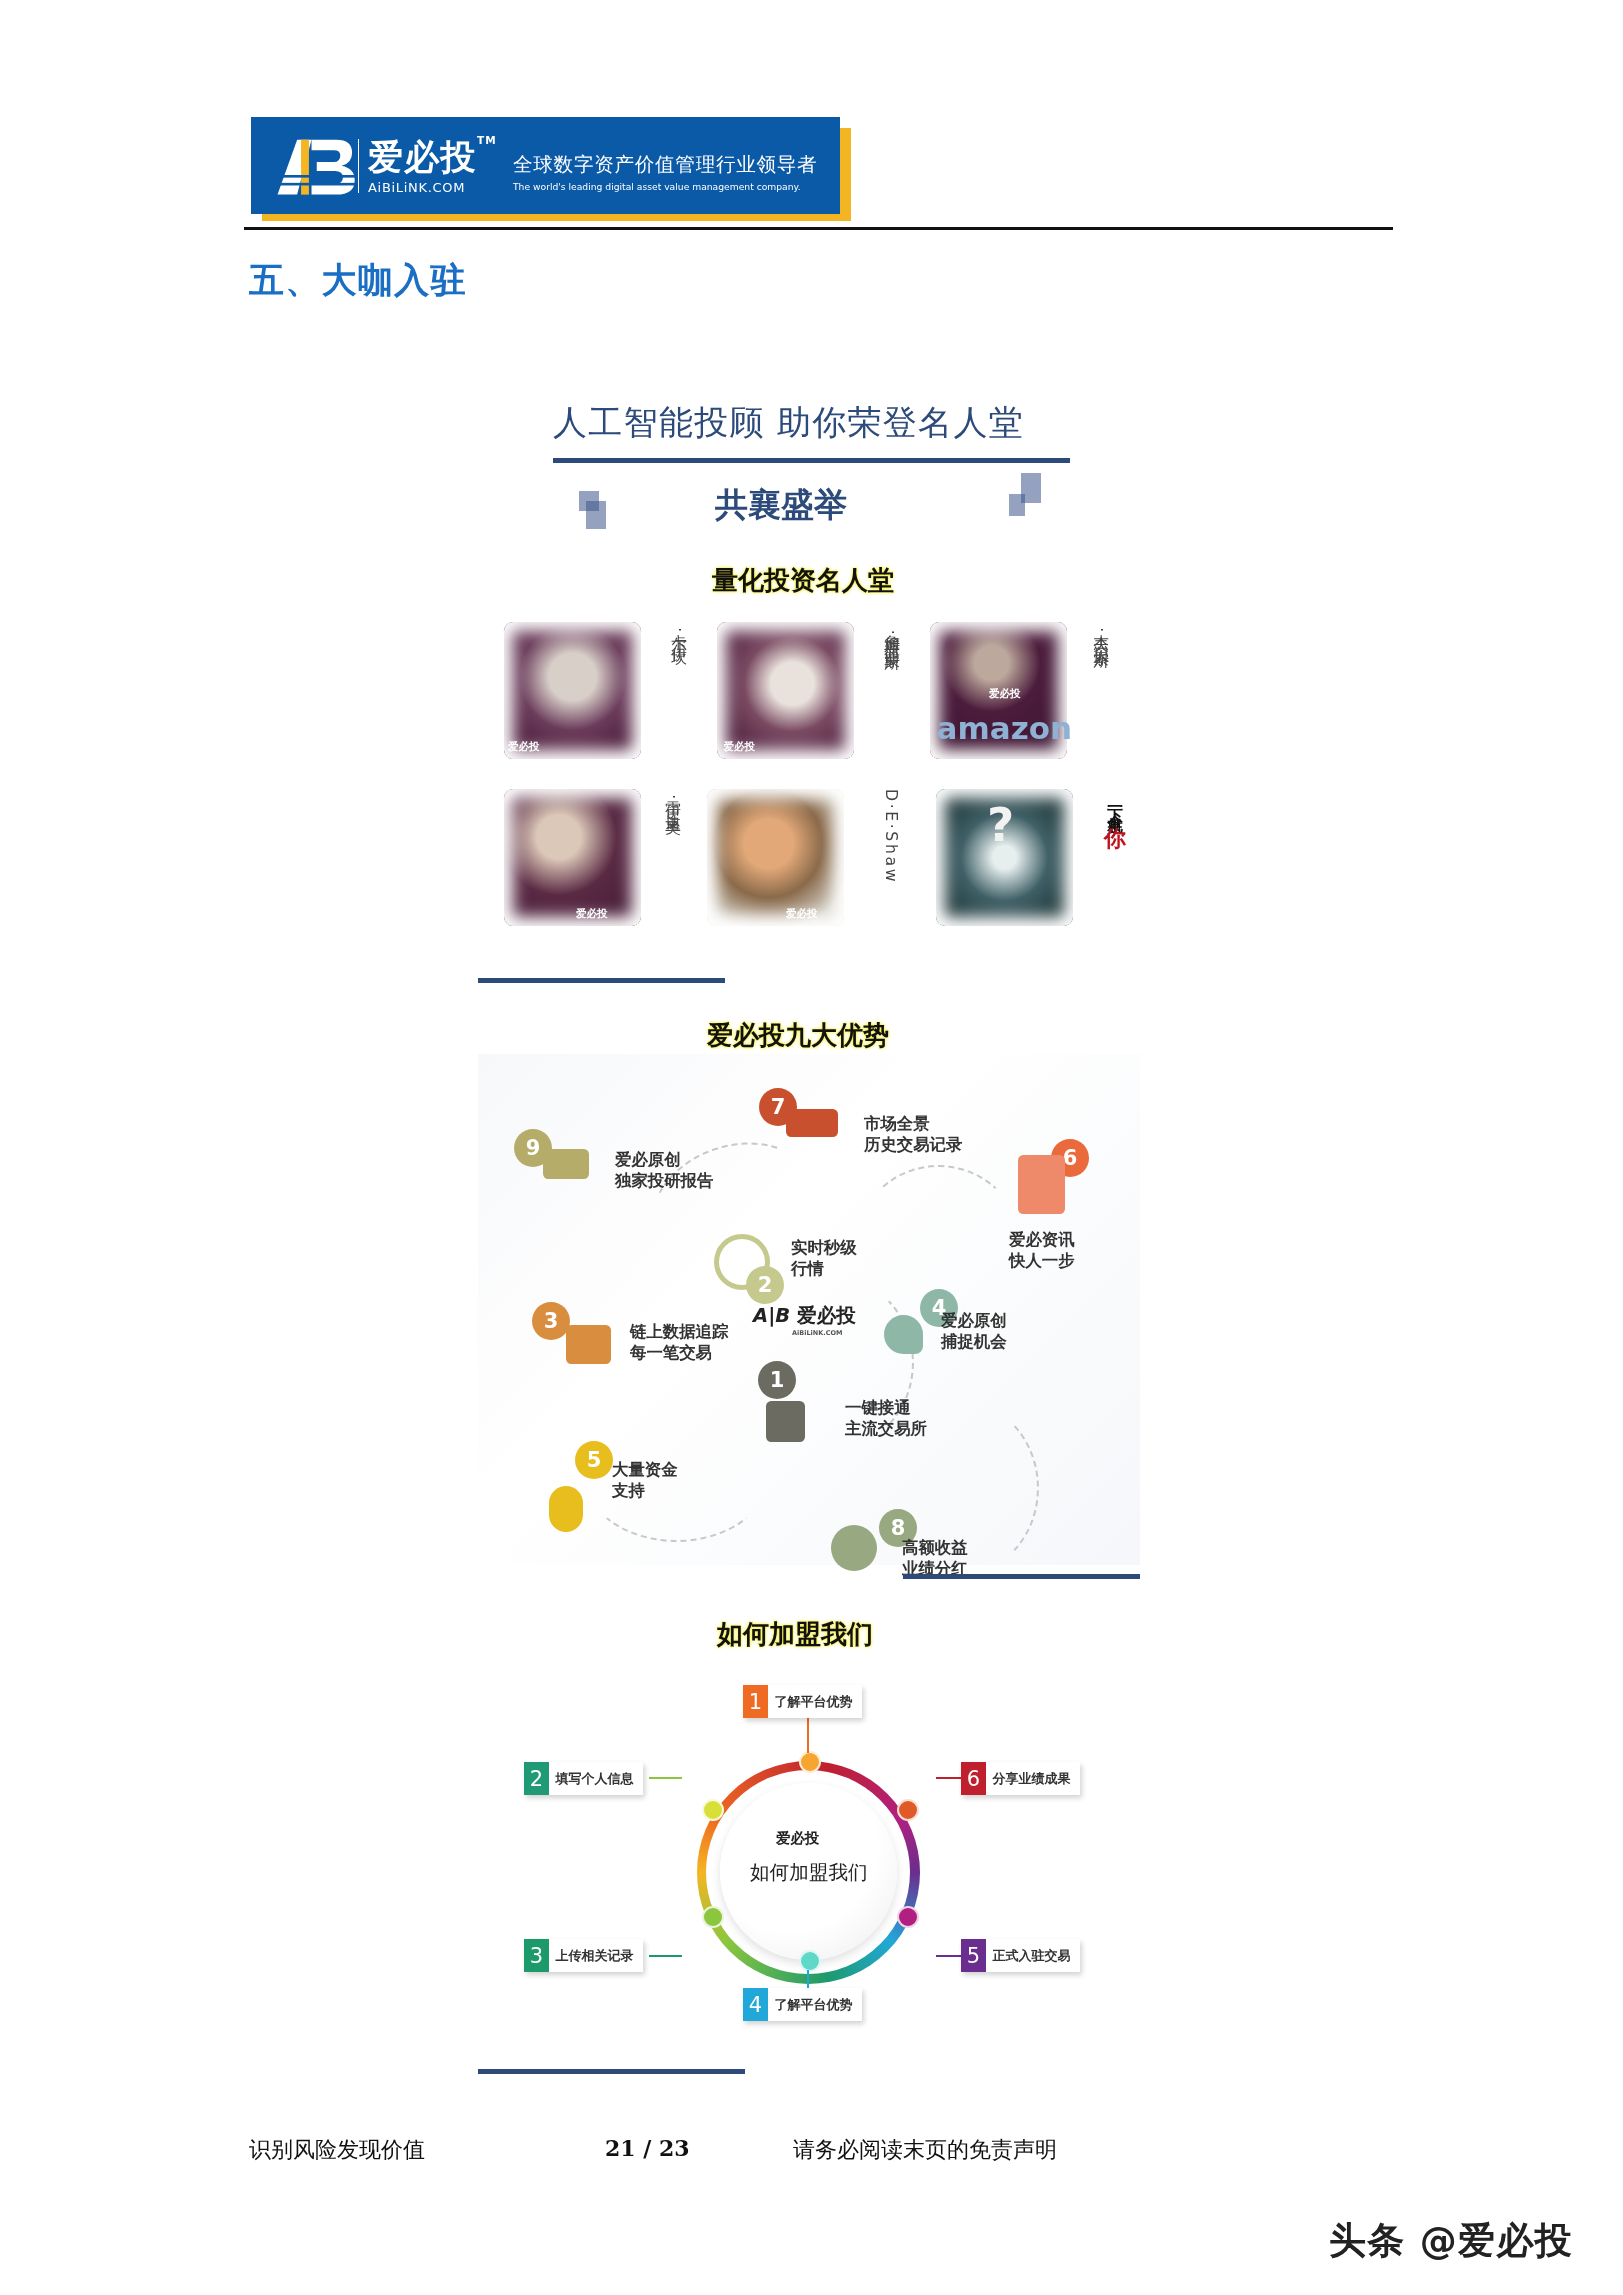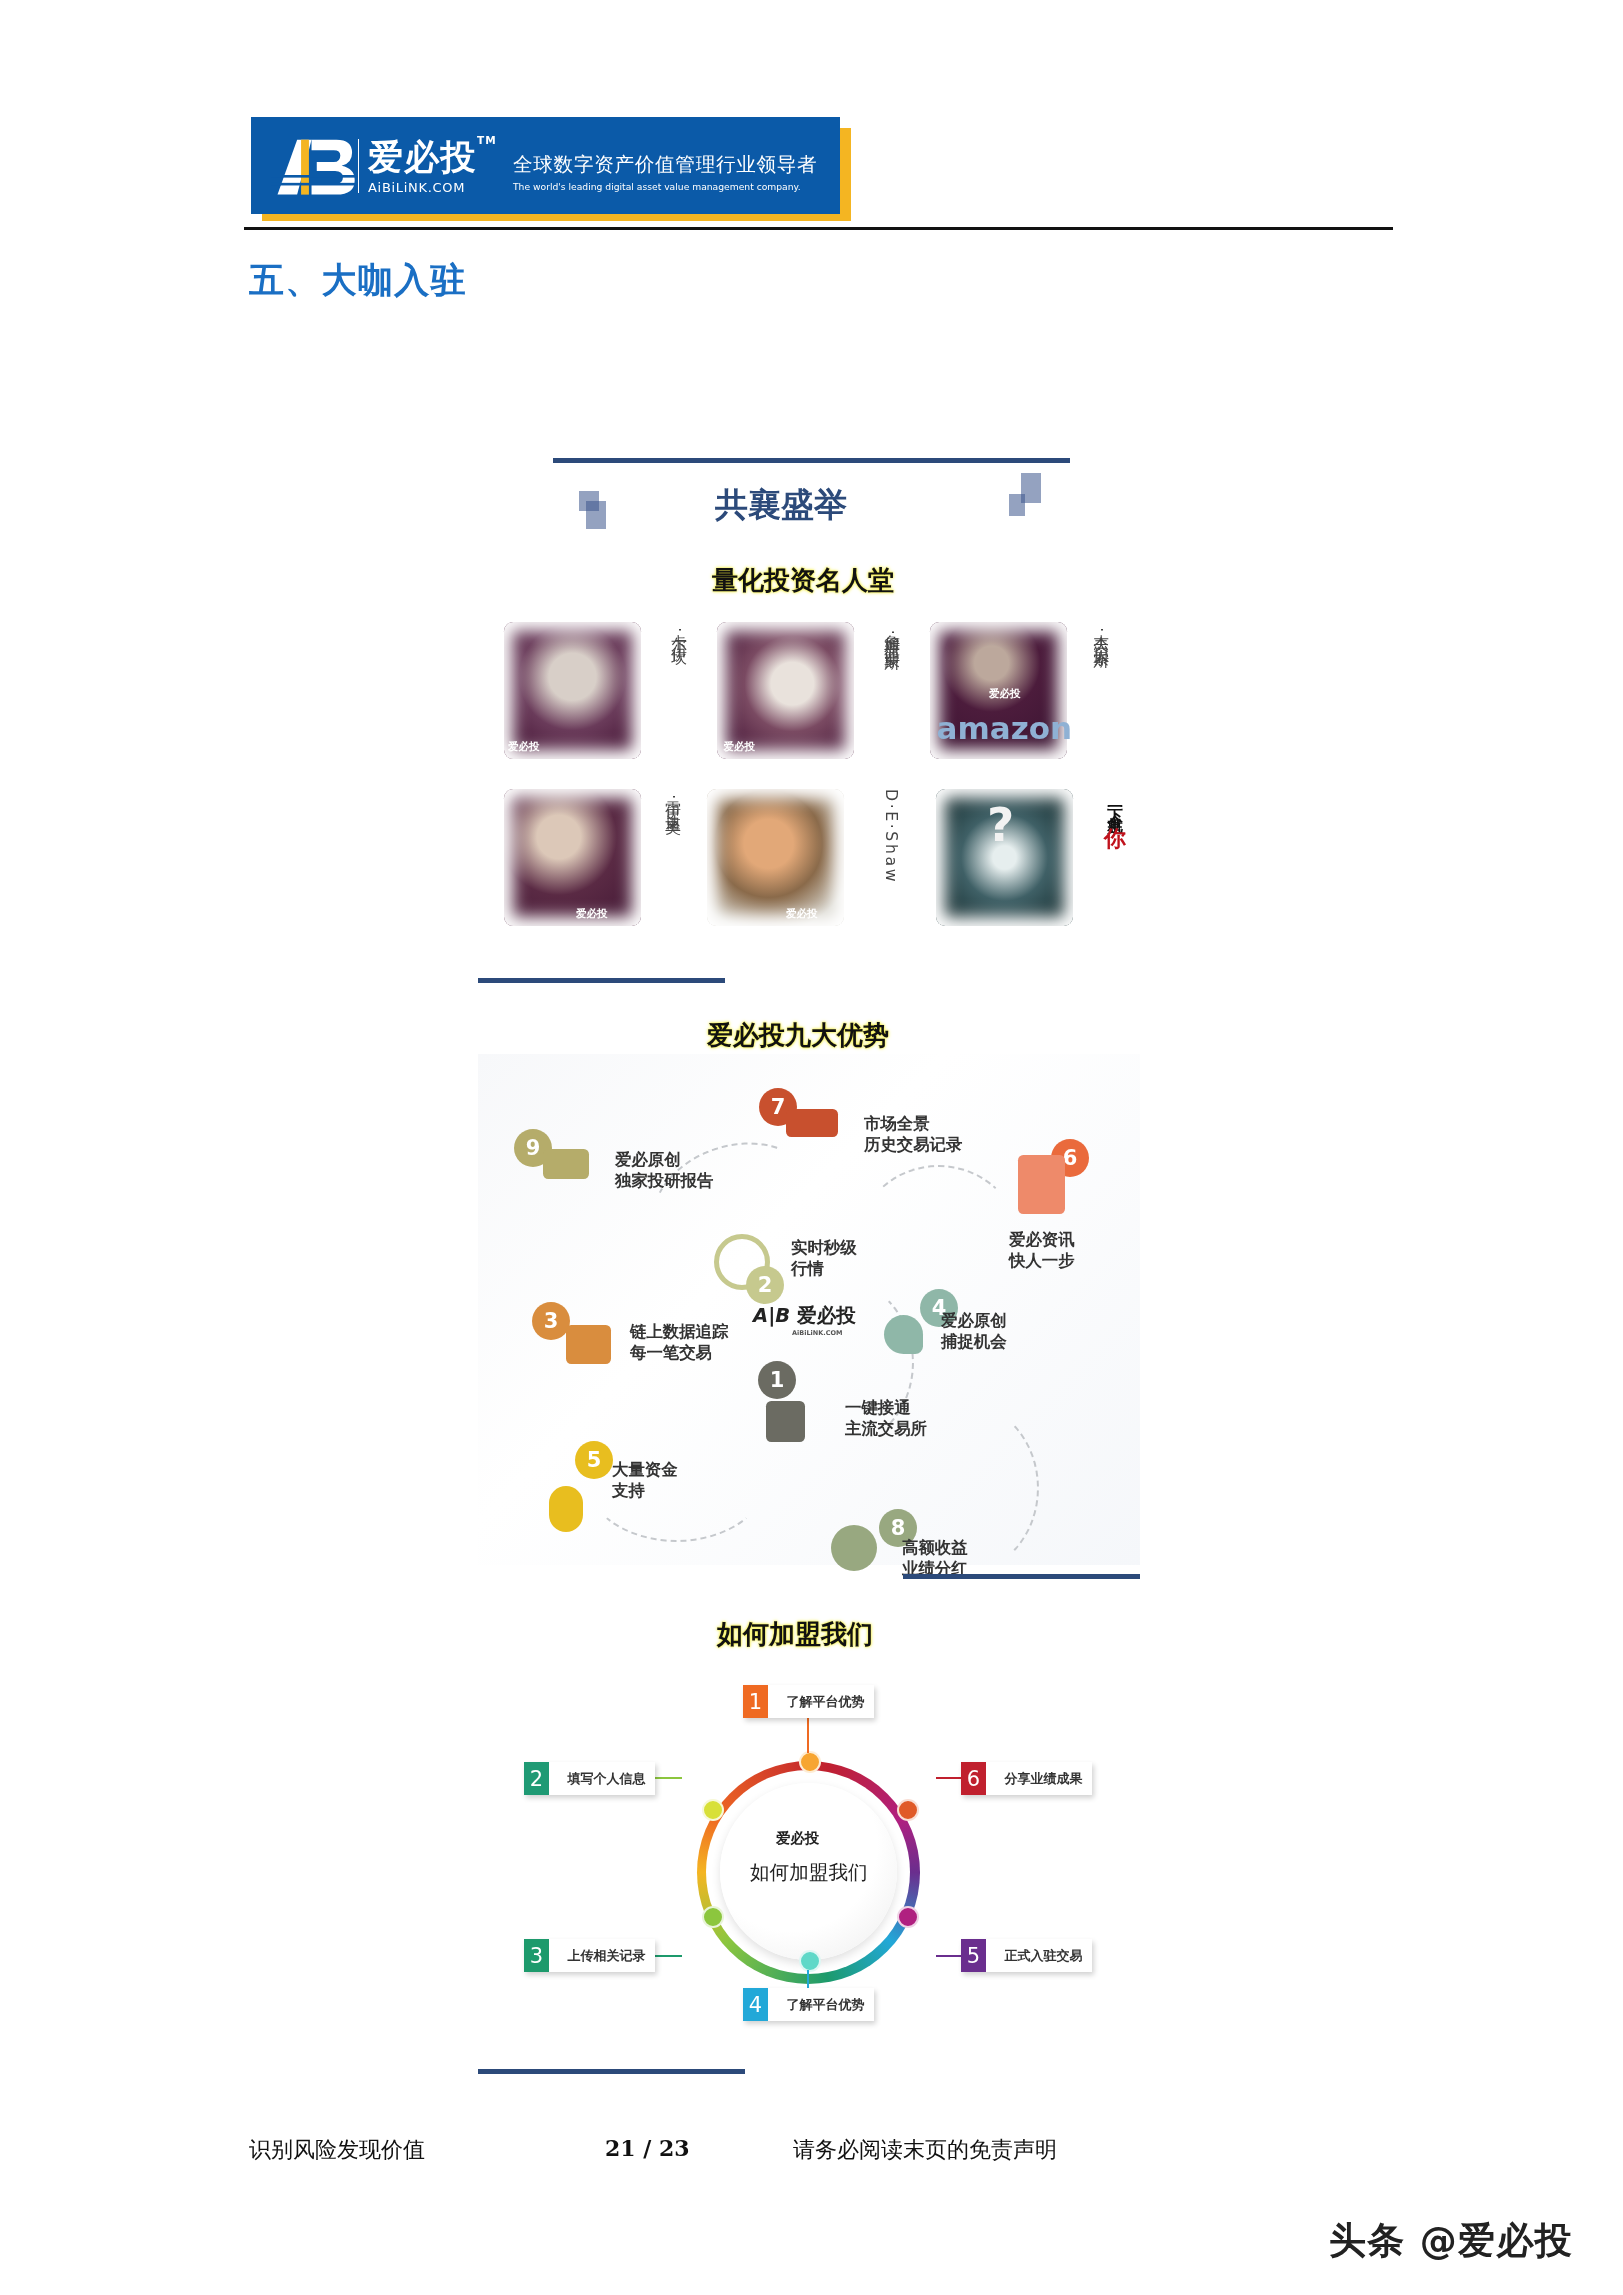--- a/index.html
+++ b/index.html
@@ -28,21 +28,21 @@
   .vname{writing-mode:vertical-rl;font-size:15.7px;color:#444;letter-spacing:2.6px;}
   .wm{font-size:10.5px;color:#fff;font-weight:bold;}
   .section-bar{height:5.2px;background:#2c4a7a;}
   .adv-bg{left:0;top:668px;width:662px;height:511px;background:linear-gradient(135deg,#f7f8fa,#fff 40%,#f5f7fa);}
   .num{width:38px;height:38px;border-radius:50%;color:#fff;font-size:21px;font-weight:bold;display:flex;align-items:center;justify-content:center;}
   .adv-icon{border-radius:5.2px;}
   .adv-txt{font-size:16.4px;color:#333;line-height:21px;font-weight:bold;}
   .dash-arc{border:2px dashed #c5c8cc;border-radius:50%;}
   .join-card{height:33px;background:#fff;box-shadow:2px 2.6px 5.2px rgba(0,0,0,.18);display:flex;align-items:center;}
   .join-num{width:25px;height:33px;color:#fff;font-size:21px;display:flex;align-items:center;justify-content:center;}
-  .join-txt{font-size:13px;color:#333;padding:0 9.2px 0 6.5px;font-weight:bold;white-space:nowrap;margin-left:12px;}
+  .join-txt{font-size:13px;color:#333;padding:0 9.2px 0 6.5px;font-weight:bold;white-space:nowrap;}
   .node{width:18.3px;height:18.3px;border-radius:50%;border:2.6px solid rgba(255,255,255,.8);}
   
   .footer-text{font-family:"DejaVu Serif","Liberation Serif",serif;font-size:22px;color:#111;}
   .watermark{font-size:37px;color:#222;font-weight:bold;letter-spacing:1.3px;}
 </style>
 </head>
 <body>
 
 <div class="abs logo-shadow"></div>
 <div class="abs logo-box">
@@ -58,20 +58,21 @@
   <div class="abs logo-en">AiBiLiNK.COM</div>
   <div class="abs logo-slogan">全球数字资产价值管理行业领导者</div>
   <div class="abs logo-slogan-en">The world's leading digital asset value management company.</div>
 </div>
 <div class="abs header-rule"></div>
 
 <div class="abs section-title">五、大咖入驻</div>
 
 <div class="abs poster">
 
+  <div class="abs poster-title">人工智能投顾 助你荣登名人堂</div>
   <div class="abs poster-rule"></div>
   <div class="abs deco-sq" style="left:101px;top:105px;width:19.6px;height:19.6px;"></div>
   <div class="abs deco-sq" style="left:108px;top:115px;width:19.6px;height:27.5px;"></div>
   <div class="abs deco-sq" style="left:543px;top:87px;width:19.6px;height:30px;"></div>
   <div class="abs deco-sq" style="left:531px;top:108px;width:15.7px;height:22px;"></div>
   <div class="abs poster-sub">共襄盛举</div>
 
   <div class="abs hl-title" style="left:234px;top:177px;">量化投资名人堂</div>
 
   <div class="abs" style="left:26px;top:236px;">

